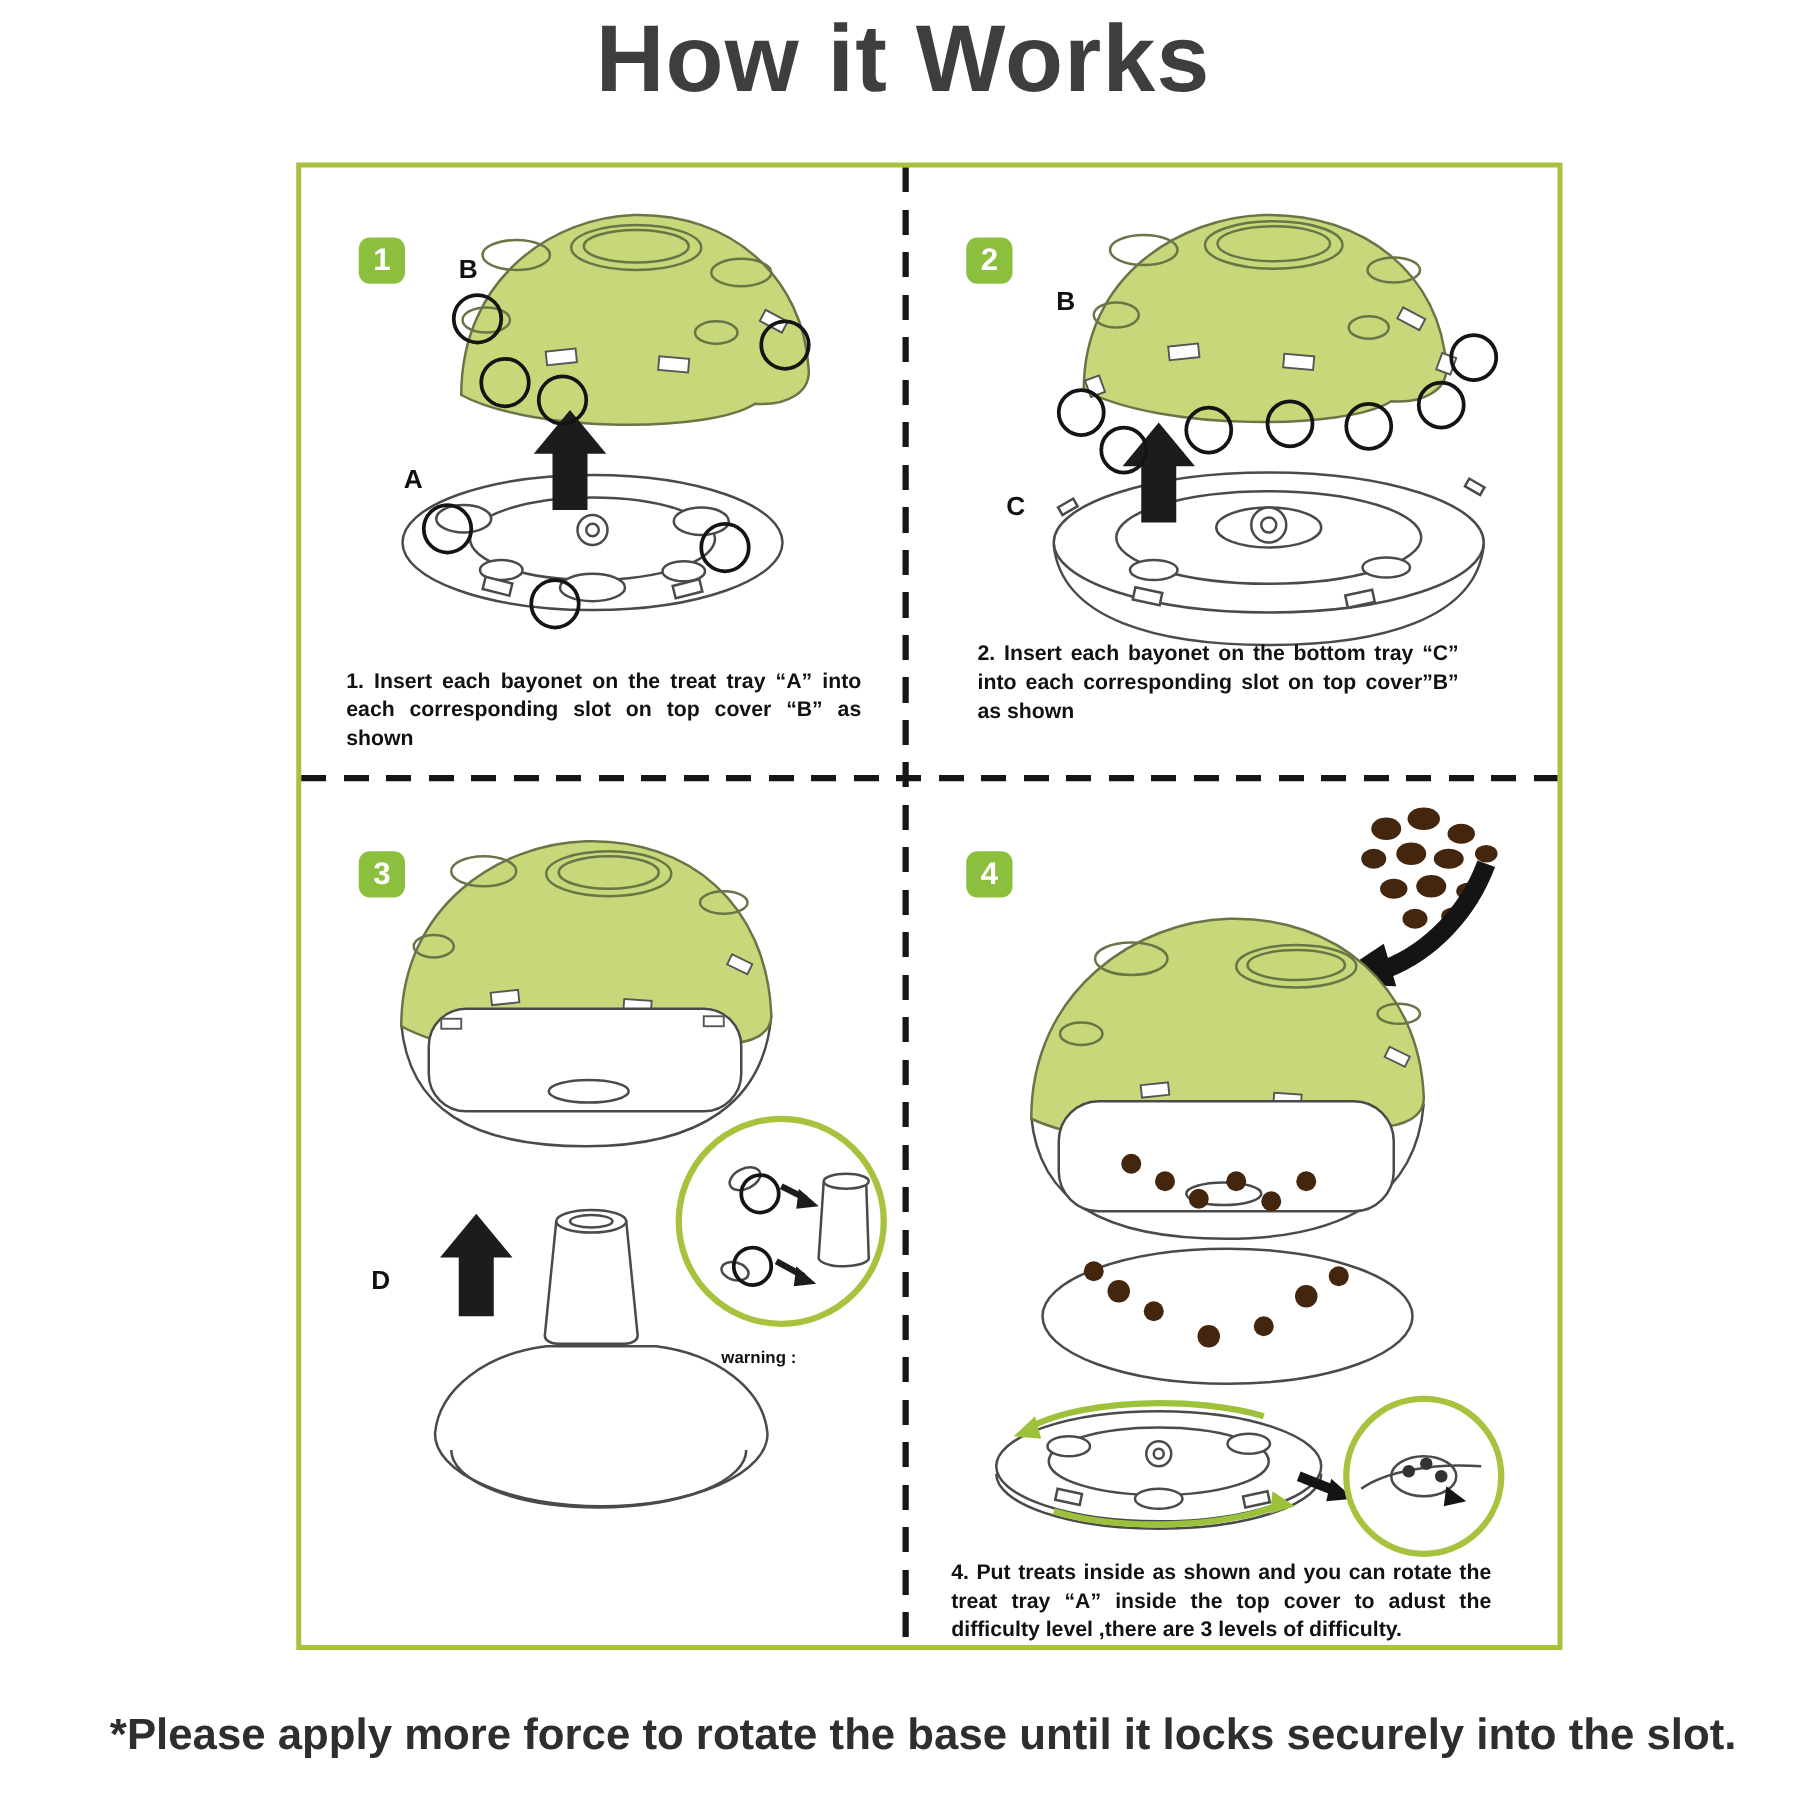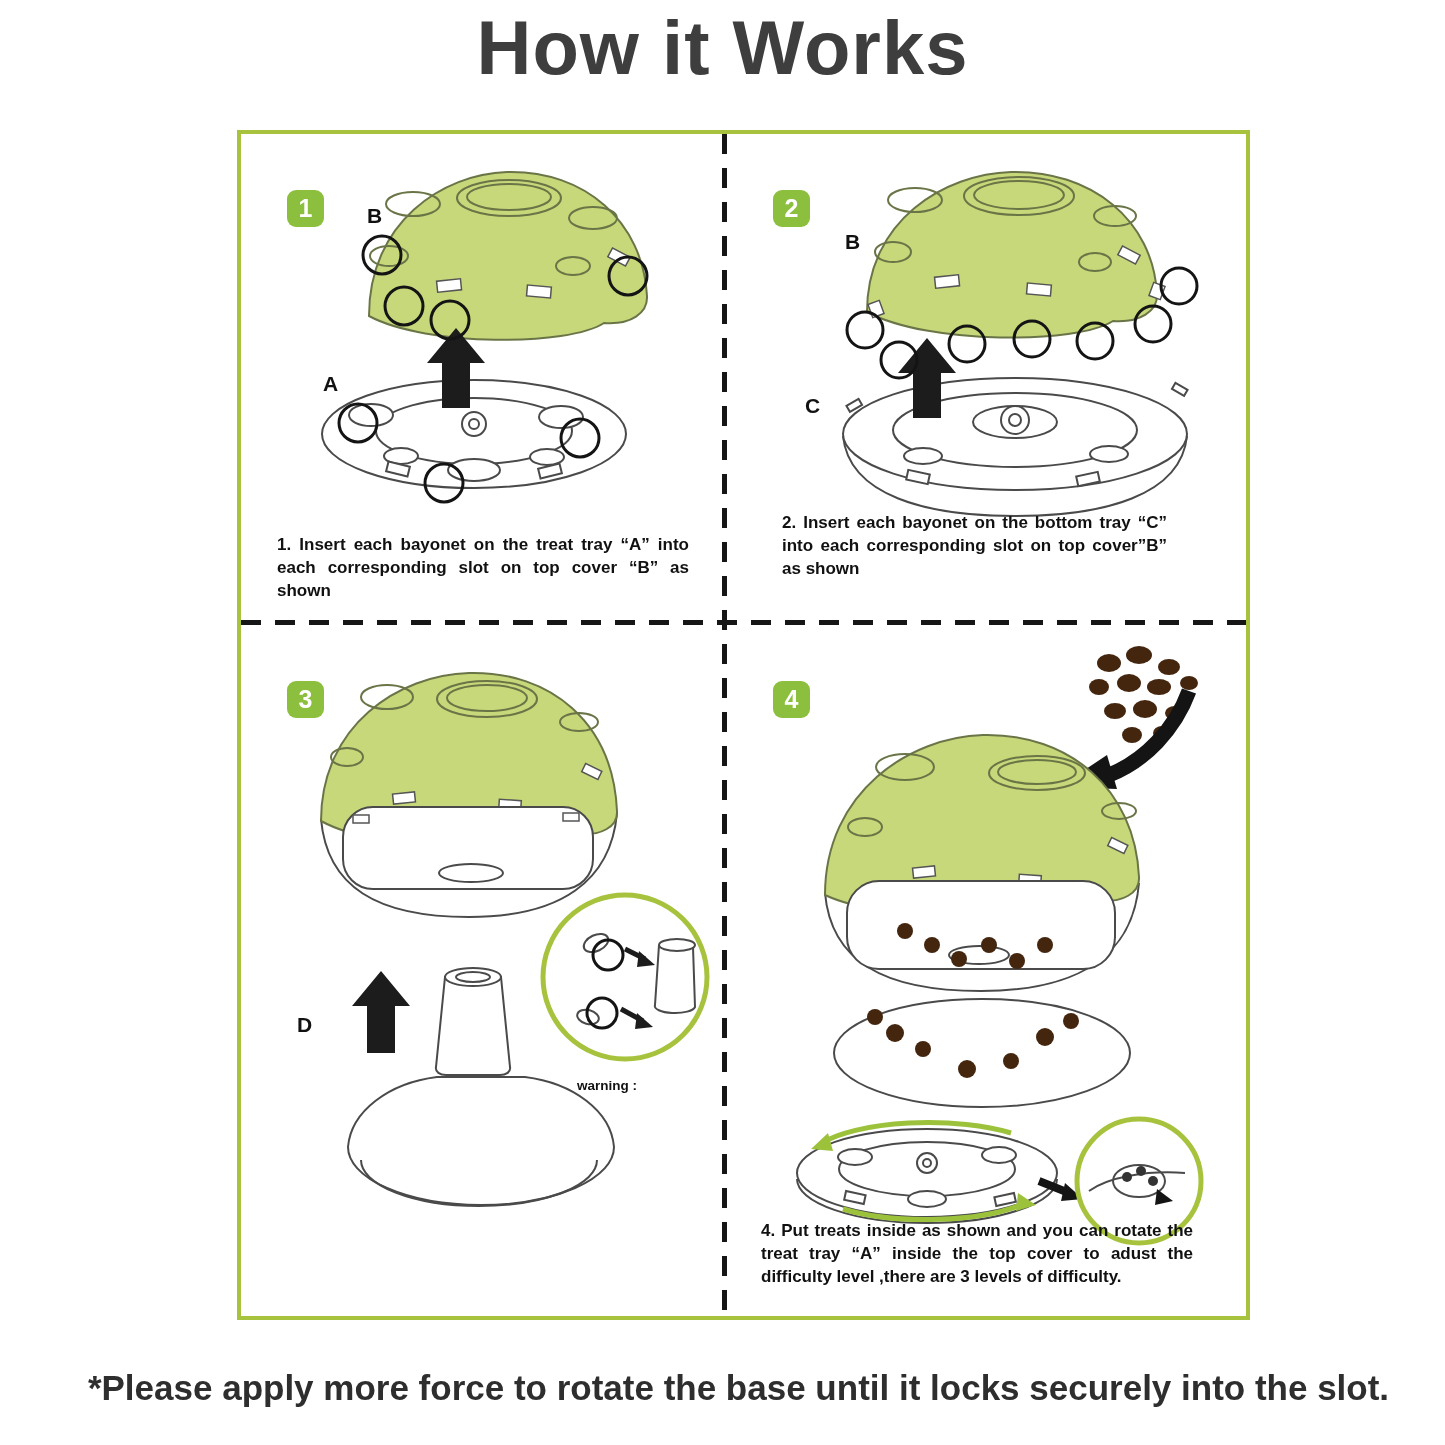--- a/index.html
+++ b/index.html
@@ -21,21 +21,21 @@
   .illus{position:absolute;left:0;top:0;width:100%;height:100%;}
   .badge{position:absolute;left:46px;top:56px;width:37px;height:37px;background:#8dbf3e;
          border-radius:9px;color:#fff;font-size:25px;font-weight:bold;
          display:flex;align-items:center;justify-content:center;}
   .part-label{position:absolute;font-size:21px;font-weight:bold;color:#111;}
   .caption{position:absolute;margin:0;font-size:17px;font-weight:bold;line-height:1.35;
          text-align:justify;color:#111;}
   .q1 .caption{left:36px;top:400px;width:412px;}
   .q2 .caption{left:55px;top:378px;width:385px;}
   .q3 .caption{left:38px;top:618px;width:420px;}
-  .q4 .caption{left:34px;top:595px;width:432px;}
+  .q4 .caption{left:34px;top:622px;width:432px;}
   .warning{position:absolute;left:336px;top:452px;width:144px;font-size:13.5px;
          font-weight:bold;line-height:1.3;color:#111;text-align:justify;}
   .warning .w-title{display:block;}
   .footnote{position:absolute;left:0;top:1352px;width:100%;margin:16px;text-align:center;
          font-size:35px;font-weight:bold;color:#2e2e2e;}
 </style>
 </head>
 <body>
 
 <div class="page">

